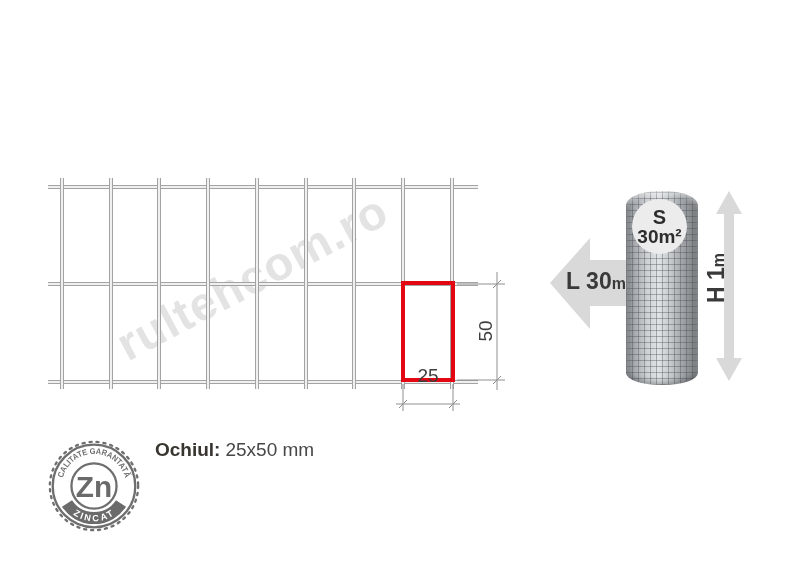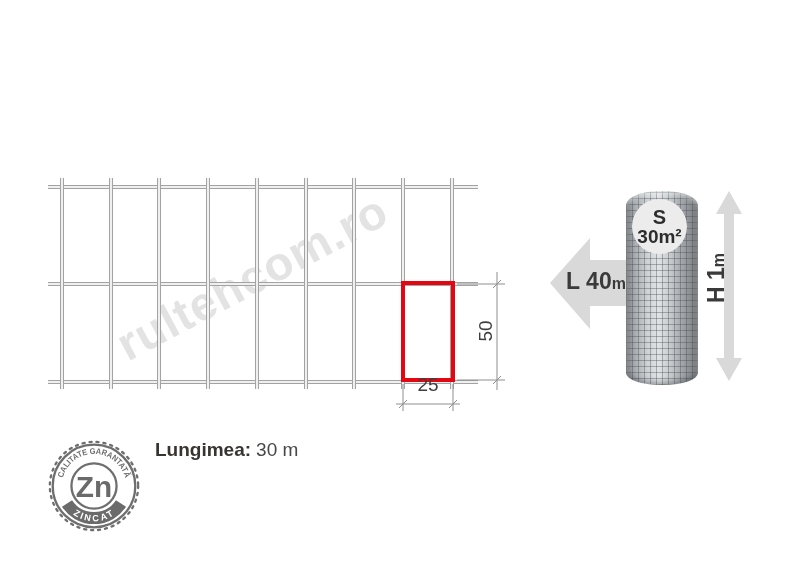--- a/index.html
+++ b/index.html
@@ -104,29 +104,29 @@
       <line x1="399" y1="408" x2="407" y2="400"></line>
       <line x1="449" y1="408" x2="457" y2="400"></line>
     </g>
 
     <polygon fill="#d9d9d9" points="550,283 590,238 590,260 631,260 631,306 590,306 590,329"></polygon>
 
     <polygon fill="#d9d9d9" points="729,191 716,214 724,214 724,358 716,358 729,381 742,358 734,358 734,214 742,214"></polygon>
   </svg>
 
   <div class="dim-label rot" style="left:486px;top:331px">50</div>
-  <div class="dim-label" style="left:428px;top:385px">25</div>
+  <div class="dim-label" style="left:428px;top:376px">25</div>
 
   <div class="roll"></div>
   <div class="s-badge">
     <div class="s">S</div>
     <div class="area">30m²</div>
   </div>
 
-  <div class="arrow-label" style="left:596px;top:281px"><span>L 40</span><span class="unit">m</span></div>
+  <div class="arrow-label" style="left:596px;top:281px"><span>L 30</span><span class="unit">m</span></div>
 
   <div class="arrow-label rot" style="left:716px;top:278px"><span>H 1</span><span class="unit">m</span></div>
 
   <svg id="zn-badge" width="96" height="96" viewBox="0 0 100 100">
     <circle cx="50" cy="50" r="46" fill="none" stroke="#6e6e6e" stroke-width="2.4" stroke-dasharray="2.2 5.1" stroke-linecap="round"></circle>
     <circle cx="50" cy="50" r="43" fill="#ffffff" stroke="#6e6e6e" stroke-width="2.4"></circle>
     <circle cx="50" cy="50" r="23.5" fill="none" stroke="#6e6e6e" stroke-width="2.4"></circle>
     <defs>
       <path id="arcTop" d="M 17.5 41.9 A 33.5 33.5 0 0 1 82.5 41.9" fill="none"></path>
       <path id="arcBottom" d="M 21.9 68.2 A 33.5 33.5 0 0 0 78.1 68.2" fill="none"></path>
@@ -135,16 +135,16 @@
     <text font-family="Liberation Sans, sans-serif" font-size="8.6" font-weight="bold" fill="#6e6e6e">
       <textPath href="#arcTop" startOffset="50%" text-anchor="middle" textLength="88" lengthAdjust="spacingAndGlyphs">CALITATE GARANTATĂ</textPath>
     </text>
     <text font-family="Liberation Sans, sans-serif" font-size="9.5" font-weight="bold" fill="#ffffff" letter-spacing="1.5" dy="3.3">
       <textPath href="#arcBottom" startOffset="50%" text-anchor="middle">ZINCAT</textPath>
     </text>
     <text x="50" y="61" text-anchor="middle" font-family="Liberation Sans, sans-serif" font-size="31" font-weight="bold" fill="#6a6a6a">Zn</text>
   </svg>
 
   <div class="specs">
-    <div class="row"><span class="lbl">Lungimea:</span><span class="val">30 m</span></div>
+    <div class="row"><span class="lbl">Ochiul:</span><span class="val">25x50 mm</span></div>
   </div>
 
 </div>
 
 </body></html>

